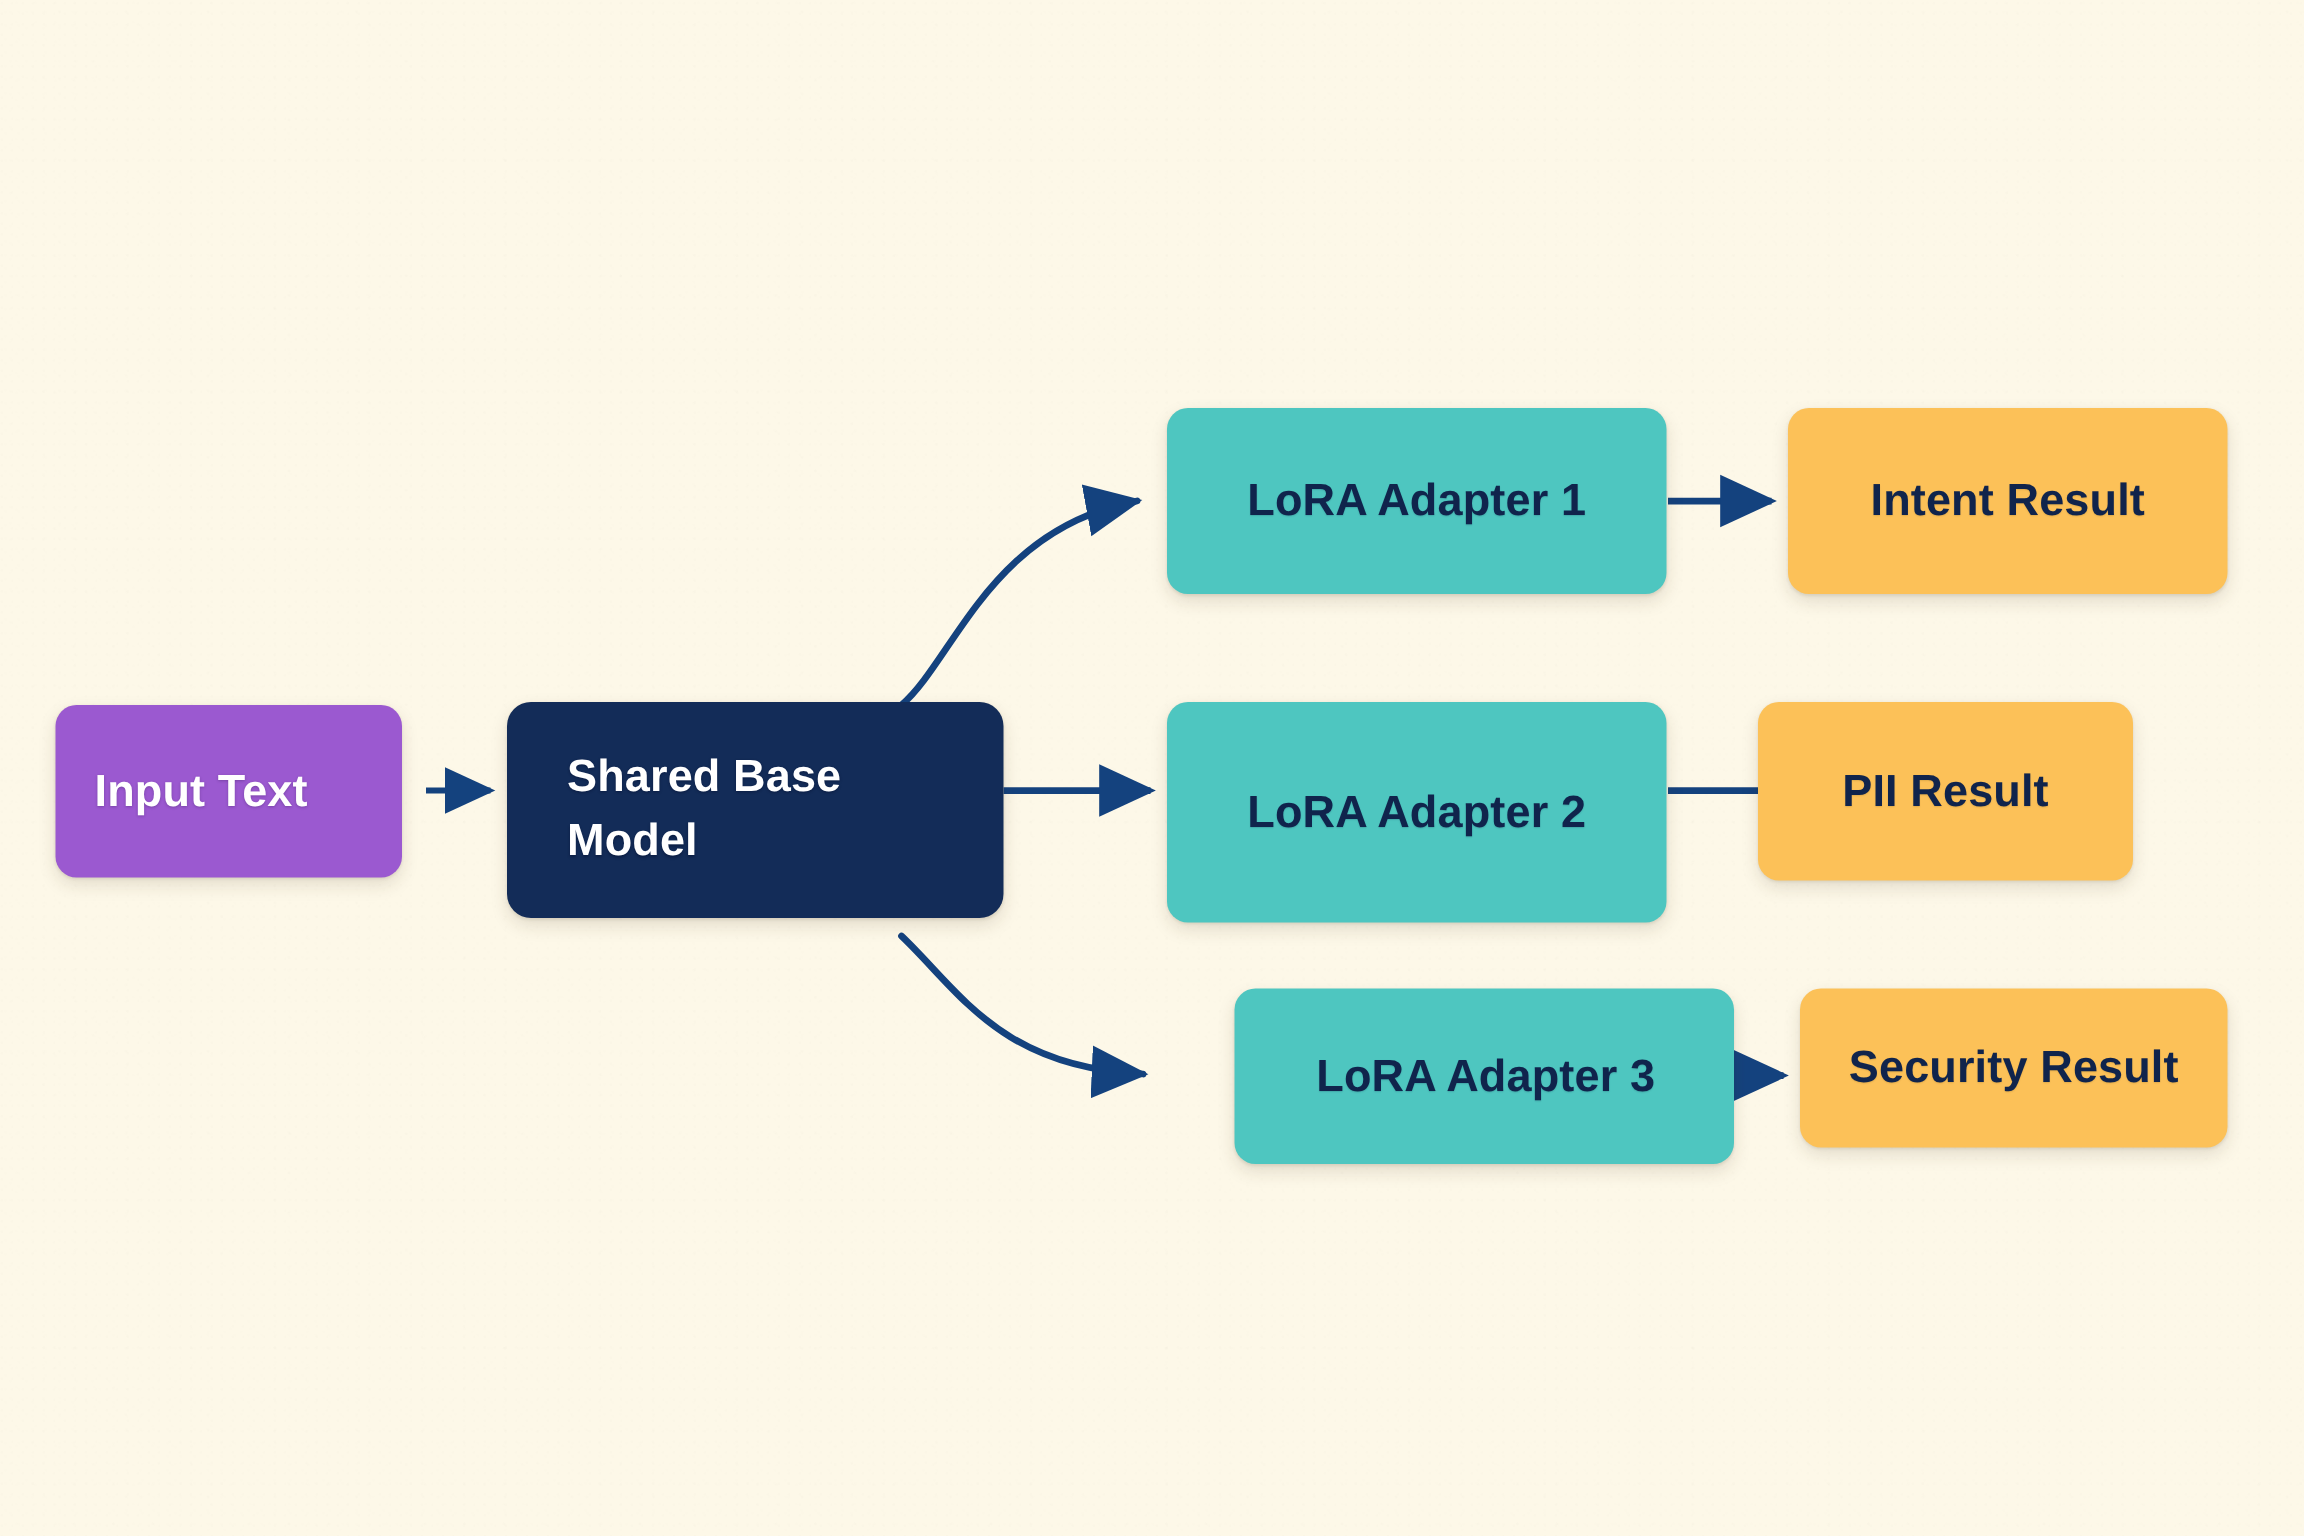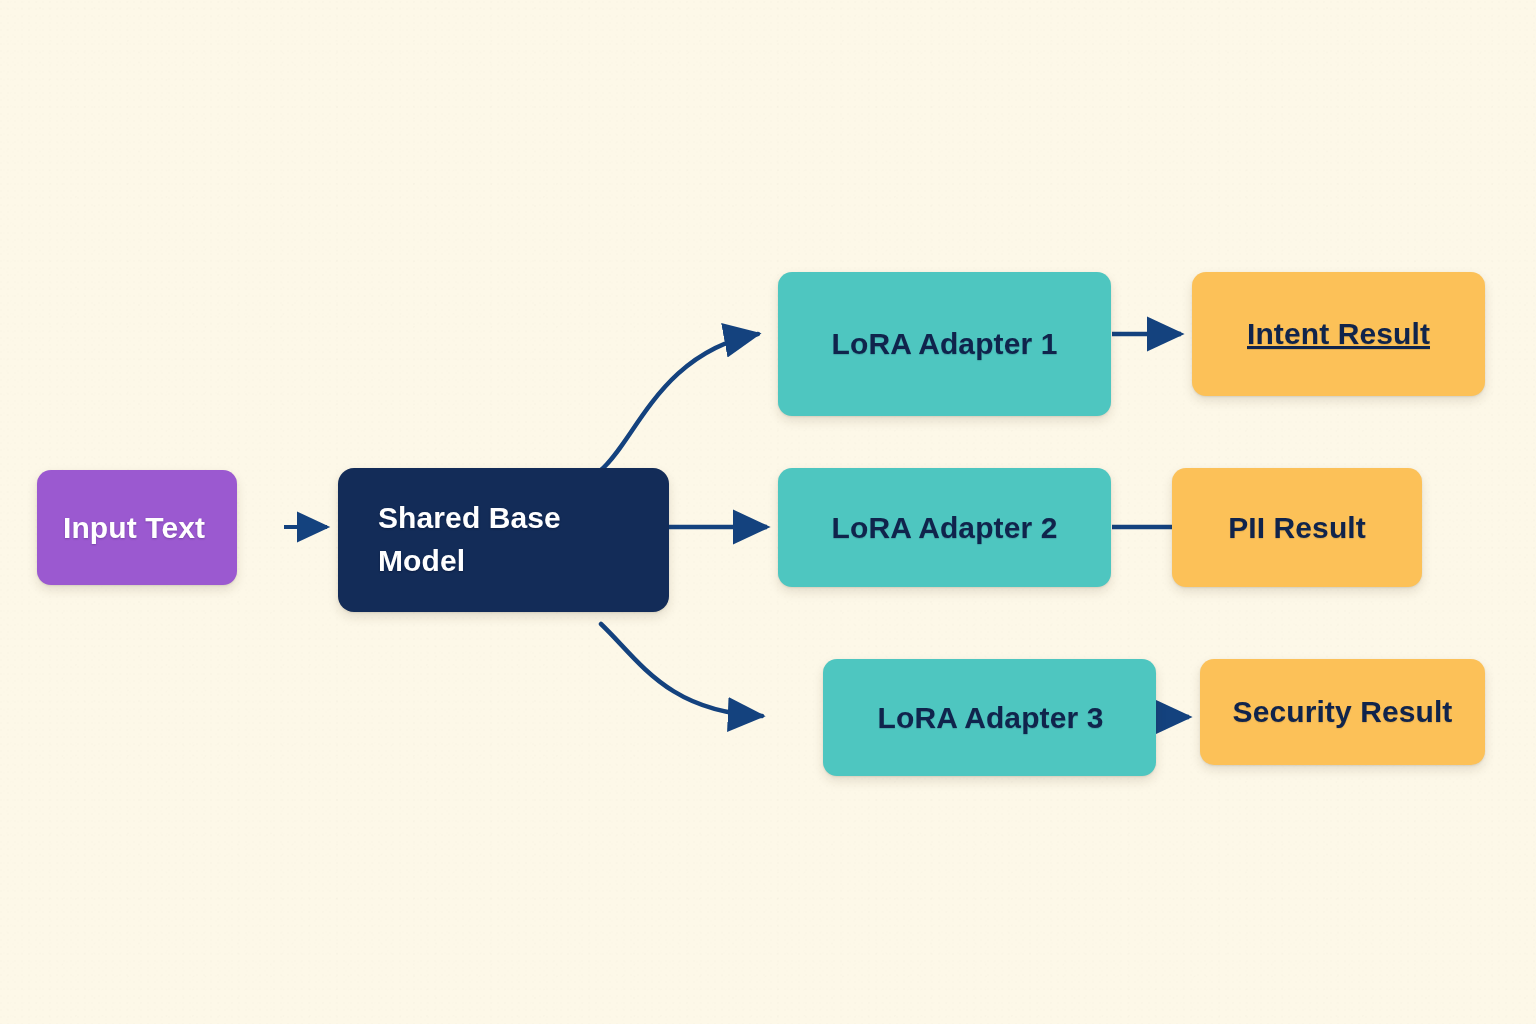--- a/index.html
+++ b/index.html
@@ -112,42 +112,42 @@
 
     <path d="M 601 624 C 639 660, 667 712, 762 716" stroke="#14427e" stroke-width="4.5" fill="none" stroke-linecap="round" marker-end="url(#arrowhead)"></path>
 
     <path d="M 1112 334 L 1181 334" stroke="#14427e" stroke-width="4.5" fill="none" marker-end="url(#arrowhead)"></path>
 
     <path d="M 1112 527 L 1224 527" stroke="#14427e" stroke-width="4.5" fill="none" marker-end="url(#arrowhead)"></path>
 
     <path d="M 1112 717 L 1189 717" stroke="#14427e" stroke-width="4.5" fill="none" marker-end="url(#arrowhead)"></path>
   </svg>
 
-  <div class="node node-input left" style="left:37px; top:470px; width:200px; height:115px;">
+  <div class="node node-input left" style="left:37px; top:470px; width:231px; height:115px;">
     <span class="label">Input Text</span>
   </div>
 
   <div class="node node-base left" style="left:338px; top:468px; width:331px; height:144px;">
     <span class="label">Shared Base
 Model</span>
   </div>
 
-  <div class="node node-adapter center" style="left:778px; top:272px; width:333px; height:144px;align-items:center;">
+  <div class="node node-adapter center" style="left:778px; top:272px; width:333px; height:124px;align-items:center;">
     <span class="label">LoRA Adapter 1</span>
   </div>
 
-  <div class="node node-adapter center" style="left:778px; top:468px; width:333px; height:119px;">
+  <div class="node node-adapter center" style="left:778px; top:468px; width:333px; height:147px;">
     <span class="label">LoRA Adapter 2</span>
   </div>
 
   <div class="node node-adapter center" style="left:823px; top:659px; width:333px; height:117px;padding-left:24px;">
     <span class="label">LoRA Adapter 3</span>
   </div>
 
-  <div class="node node-result center" style="left:1192px; top:272px; width:293px; height:124px;text-decoration:underline;">
+  <div class="node node-result center" style="left:1192px; top:272px; width:293px; height:124px;">
     <span class="label">Intent Result</span>
   </div>
 
   <div class="node node-result center" style="left:1172px; top:468px; width:250px; height:119px;">
     <span class="label">PII Result</span>
   </div>
 
   <div class="node node-result center" style="left:1200px; top:659px; width:285px; height:106px;">
     <span class="label">Security Result</span>
   </div>

